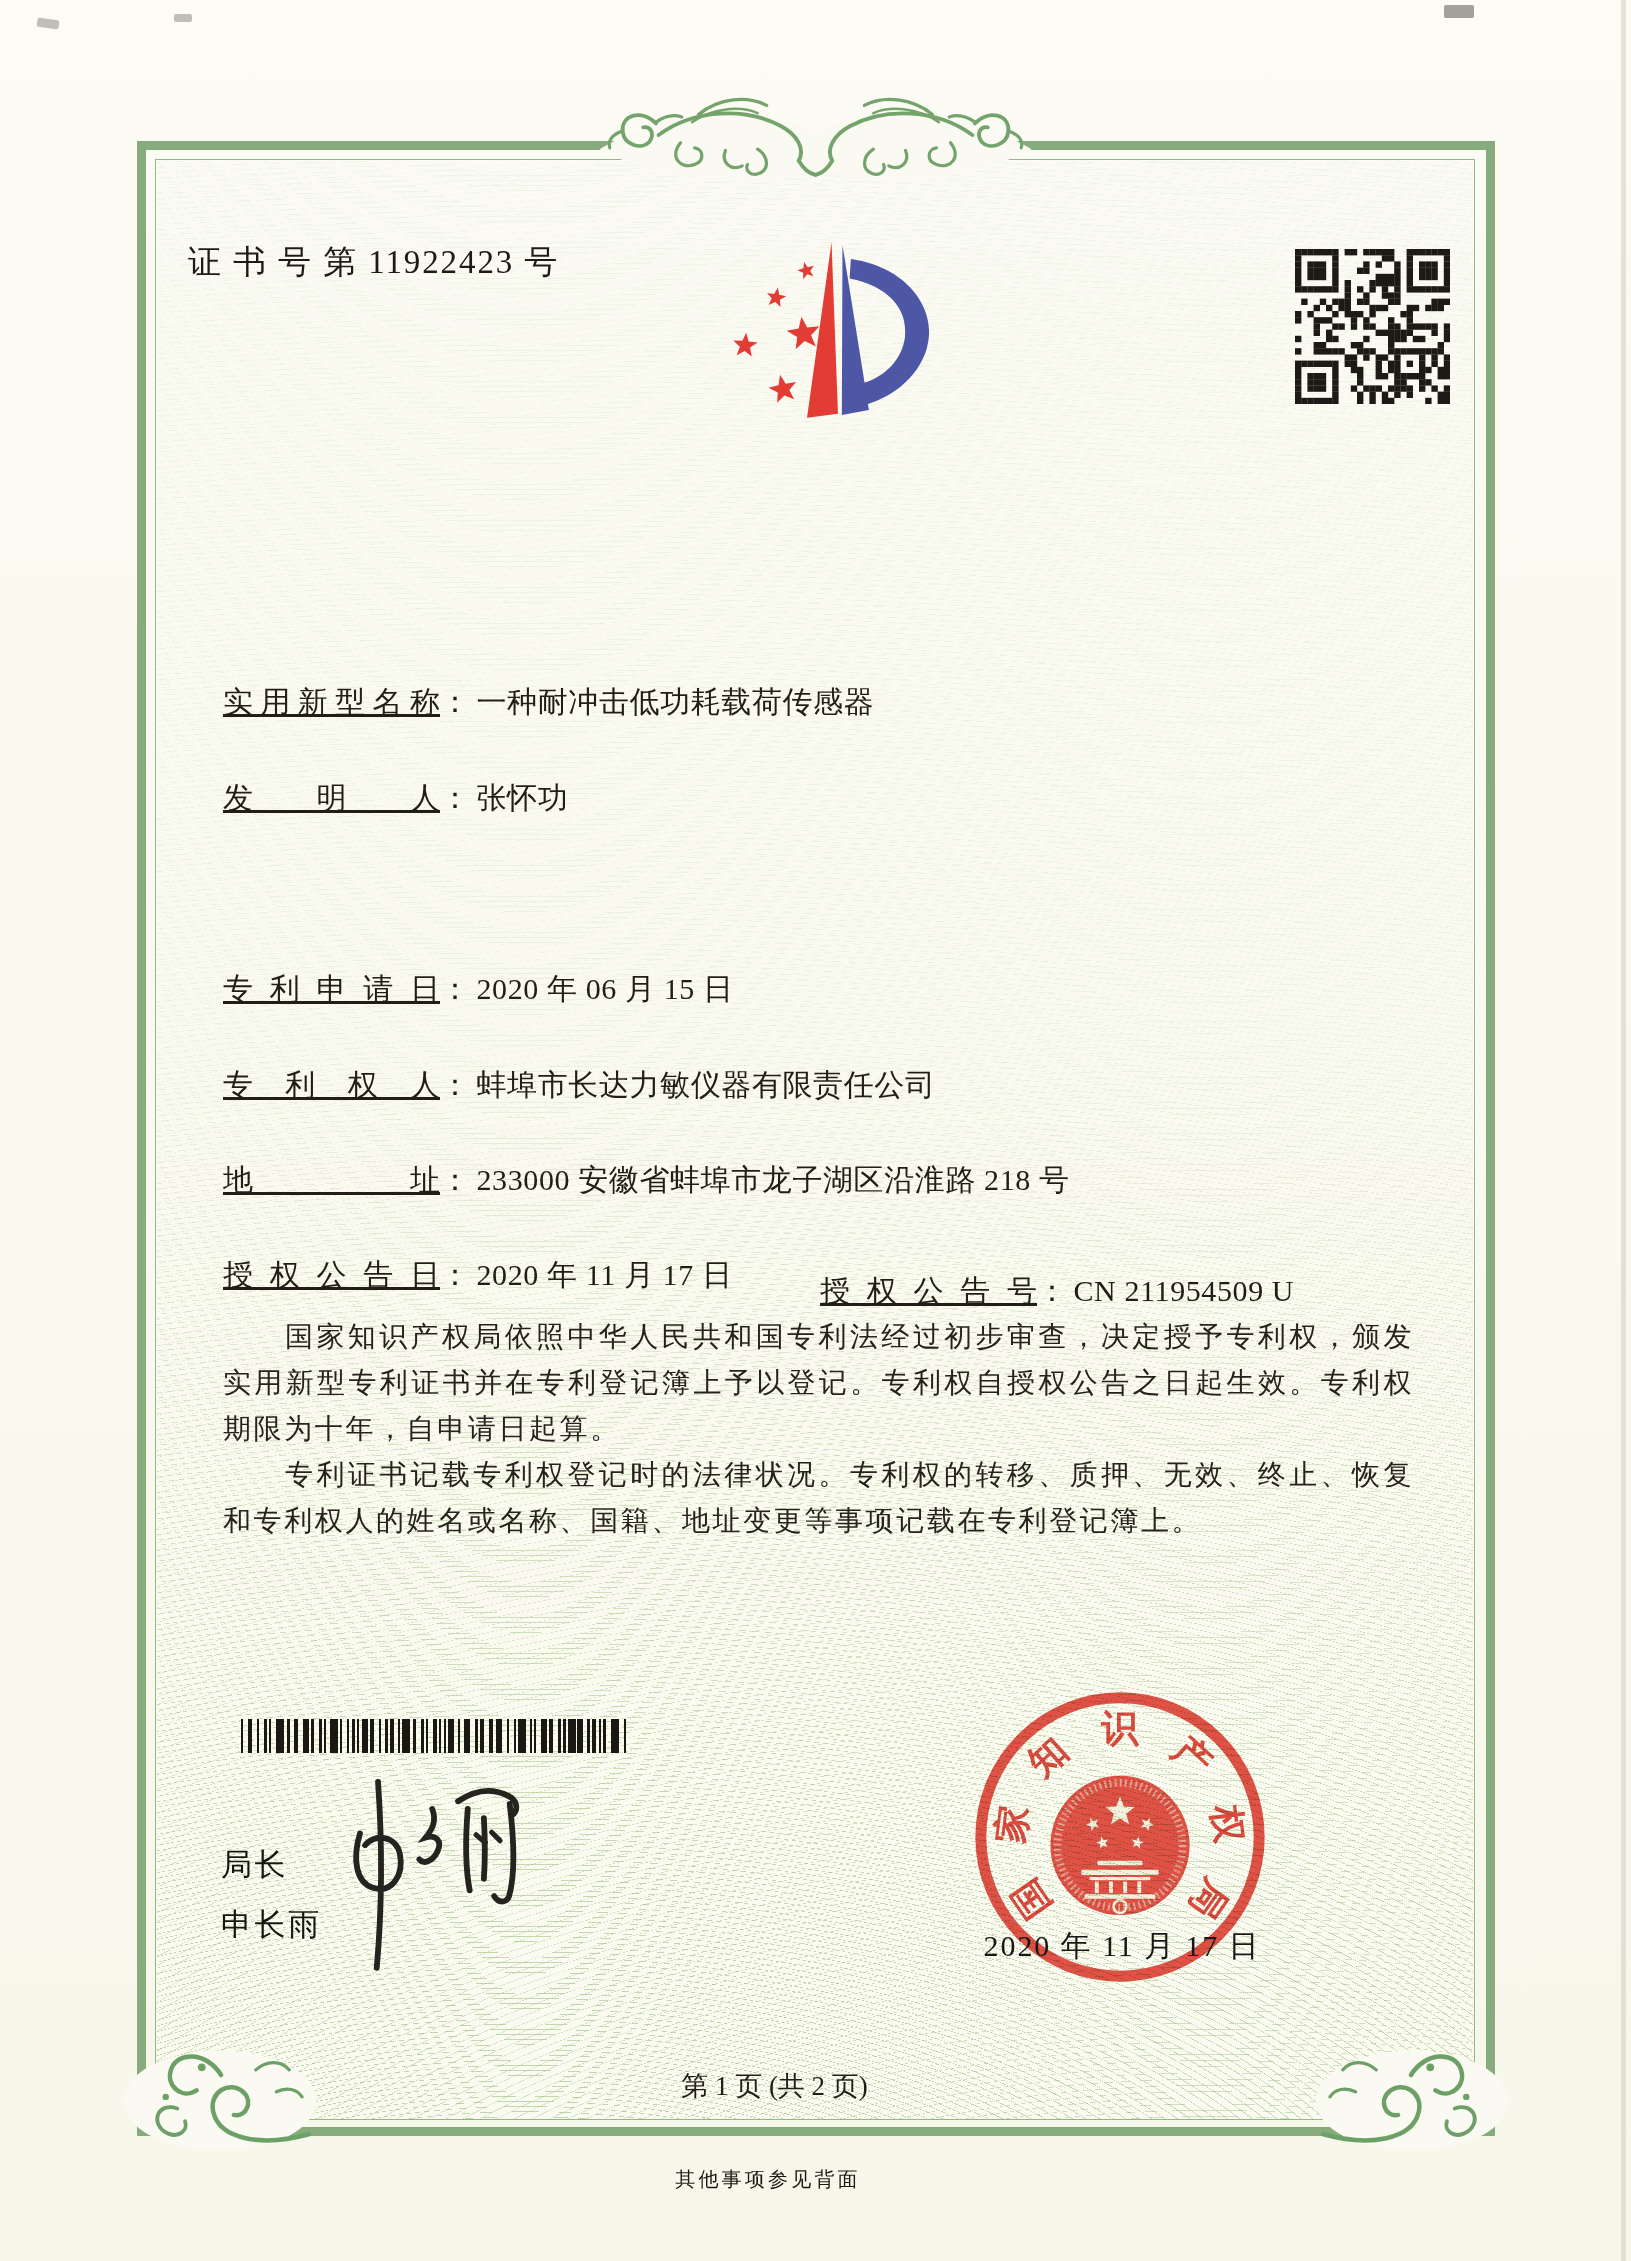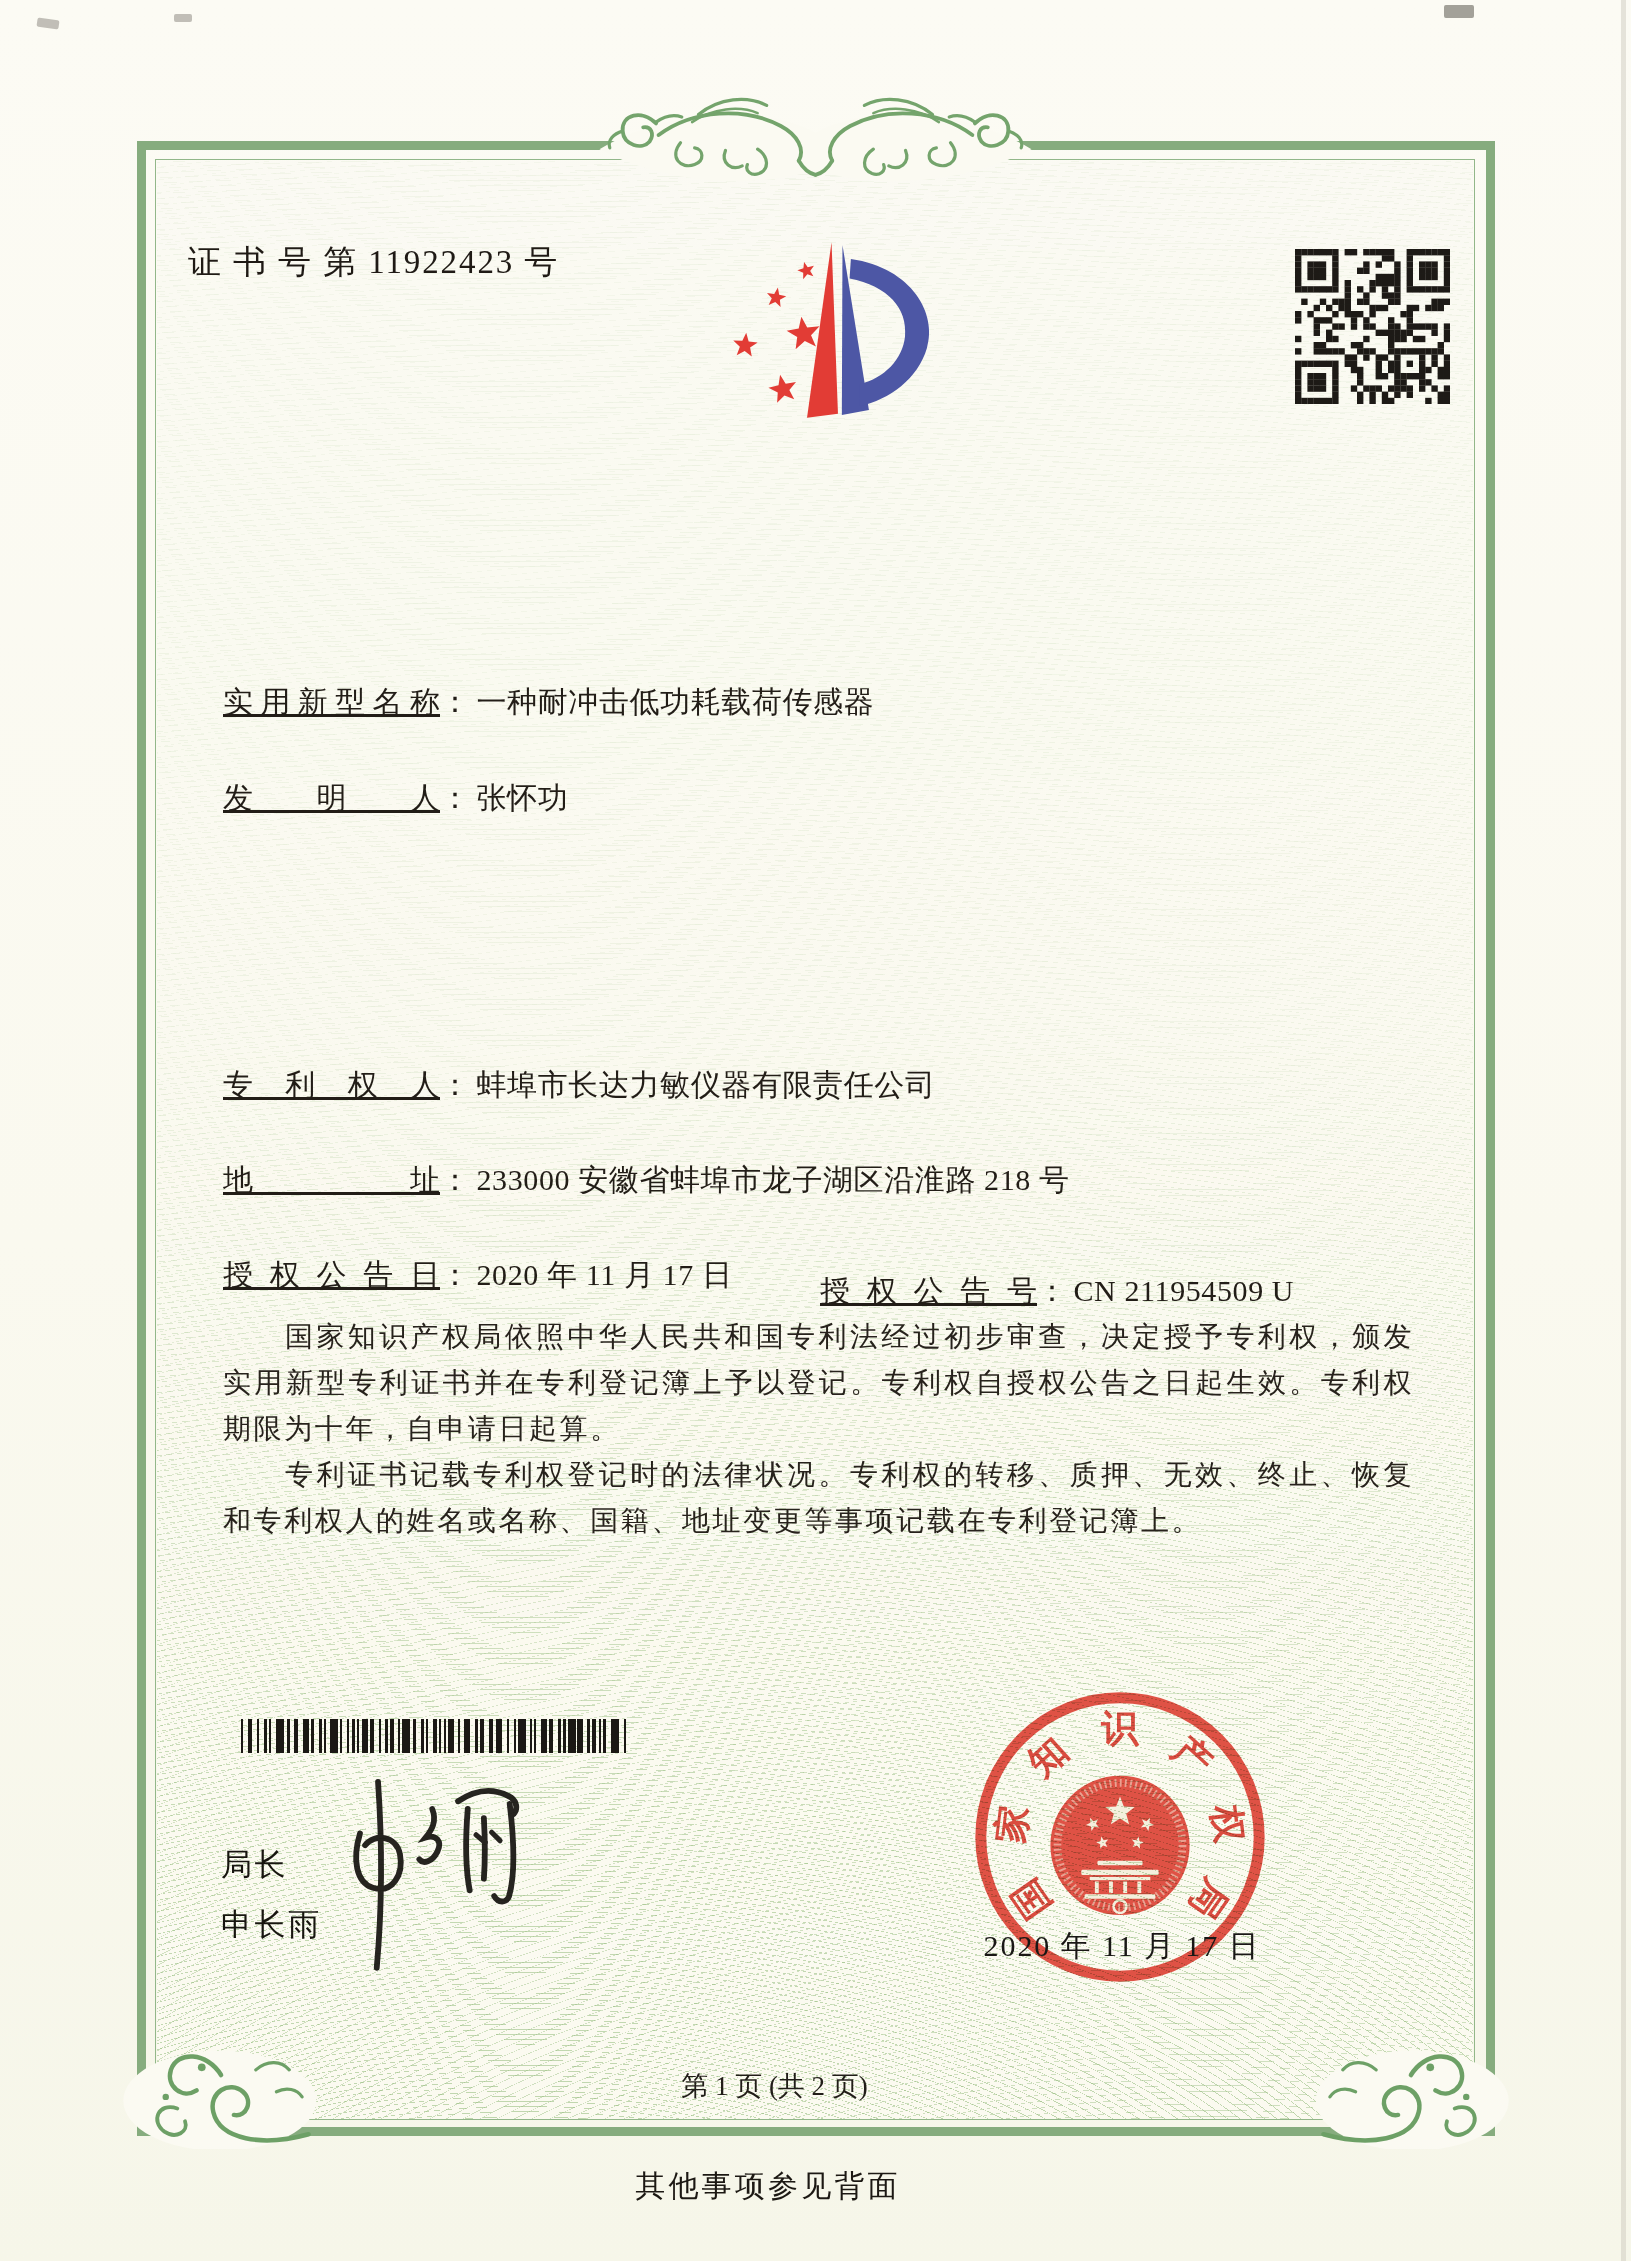--- a/index.html
+++ b/index.html
@@ -47,21 +47,21 @@
   .officer-title{position:absolute;left:221px;top:1844px;font-size:31px;letter-spacing:2.6px;color:#17150f;}
   .officer-name{position:absolute;left:221px;top:1904px;font-size:31px;letter-spacing:2.6px;color:#17150f;}
   #signature{position:absolute;left:321px;top:1769px;width:207px;height:213px;}
   #seal{position:absolute;left:966px;top:1683px;width:308px;height:308px;
     mix-blend-mode:multiply;opacity:.95;}
   .seal-date{position:absolute;left:967px;top:1926px;width:310px;text-align:center;
     font-size:30px;letter-spacing:1.9px;color:#191715;}
   .page-number{position:absolute;left:0;top:2068px;width:1549px;text-align:center;
     font-size:27px;color:#211d18;}
   .back-note{position:absolute;left:0;top:2166px;width:1536px;text-align:center;
-    font-size:30px;letter-spacing:3.2px;color:#1c1813;}
+    font-size:20px;letter-spacing:3.2px;color:#1c1813;}
   .seal-char{font-size:58px;font-weight:bold;fill:#dd4339;}
 </style>
 </head>
 <body>
 
 <div id="page">
 
   <div class="scan-mark" style="left:37px;top:19.4px;width:22px;height:9px;transform:rotate(8deg);"></div>
   <div class="scan-mark" style="left:174px;top:14px;width:18px;height:7.7px;"></div>
   <div class="scan-mark" style="left:1444px;top:5.2px;width:30px;height:13px;background:#5a584f;"></div>
@@ -431,20 +431,23 @@
       <rect x="240" y="240" width="10.3" height="10.3" fill="#1d1a16"></rect>
     </svg>
 
 
   <div class="field-row" style="top:682px">
     <span class="row-label">实用新型名称</span><span>：</span><span class="row-value">一种耐冲击低功耗载荷传感器</span>
   </div>
   <div class="field-row" style="top:778px">
     <span class="row-label">发明人</span><span>：</span><span class="row-value">张怀功</span>
   </div>
+  <div class="field-row" style="top:969px">
+    <span class="row-label">专利申请日</span><span>：</span><span class="row-value">2020 年 06 月 15 日</span>
+  </div>
   <div class="field-row" style="top:1065px">
     <span class="row-label">专利权人</span><span>：</span><span class="row-value">蚌埠市长达力敏仪器有限责任公司</span>
   </div>
   <div class="field-row" style="top:1160px">
     <span class="row-label">地址</span><span>：</span><span class="row-value">233000 安徽省蚌埠市龙子湖区沿淮路 218 号</span>
   </div>
   <div class="field-row" style="top:1255px;width:1191px">
     <span class="row-label">授权公告日</span><span>：</span><span class="row-value">2020 年 11 月 17 日</span>
     <span class="grant-right">
       <span class="row-label">授权公告号</span><span>：</span><span class="row-value">CN 211954509 U</span>

